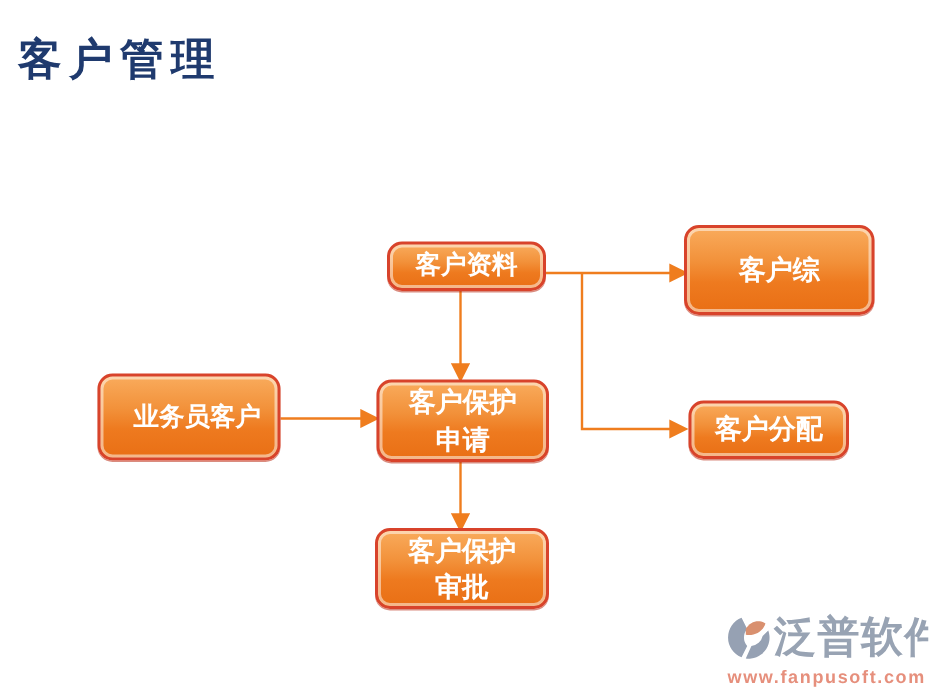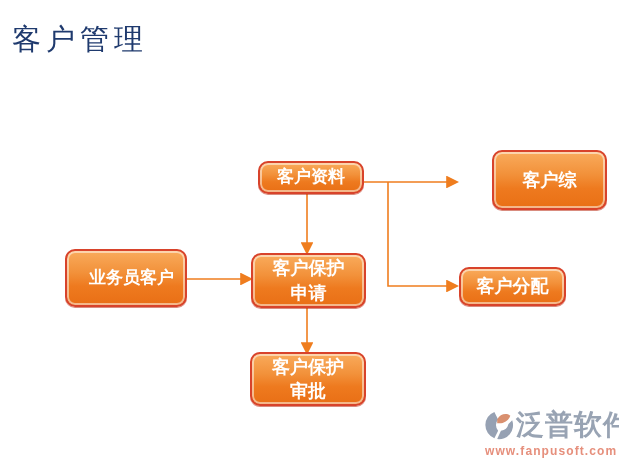--- a/index.html
+++ b/index.html
@@ -7,21 +7,21 @@
     position:relative;
     width:619px;height:462px;
     background:#ffffff;
     overflow:hidden;
     font-family:"Liberation Sans", sans-serif;
   }
   
   .page-title{
     position:absolute;left:12px;top:20px;margin:0;
     font-family:"DejaVu Serif", serif;
-    font-weight:400;
+    font-weight:700;
     font-size:29px;
     letter-spacing:5px;
     color:#1F3A6E;
   }
   
   .connectors{
     position:absolute;left:0;top:0;width:619px;height:462px;
     pointer-events:none;
   }
   
@@ -35,21 +35,21 @@
     border-radius:10px;
     box-shadow:inset 0 0 0 2px rgba(255,255,255,0.5), 0 1px 0 rgba(185,45,22,0.55);
     color:#ffffff;
     font-weight:700;
     text-align:center;
     line-height:1.35;
     font-size:18px;
   }
   .node .nl{display:block;white-space:nowrap;}
   .n1{left:258px;top:161px;width:106px;height:33px;font-size:17px;}
-  .n2{left:456px;top:150px;width:115px;height:60px;margin-left:36px;}
+  .n2{left:456px;top:150px;width:127px;height:60px;}
   .n3{left:65px; top:249px;width:122px;height:58px;font-size:17px;padding-left:11px;}
   .n4{left:251px;top:253px;width:115px;height:55px;}
   .n5{left:459px;top:267px;width:107px;height:39px;}
   .n6{left:250px;top:352px;width:116px;height:54px;}
   
   .logo{position:absolute;left:485px;top:406px;width:128px;}
   .logo-row{display:flex;align-items:center;}
   .logo-icon{width:30px;height:32px;flex:0 0 auto;}
   .brand{
     font-size:28px;font-weight:700;color:#98A3B3;

